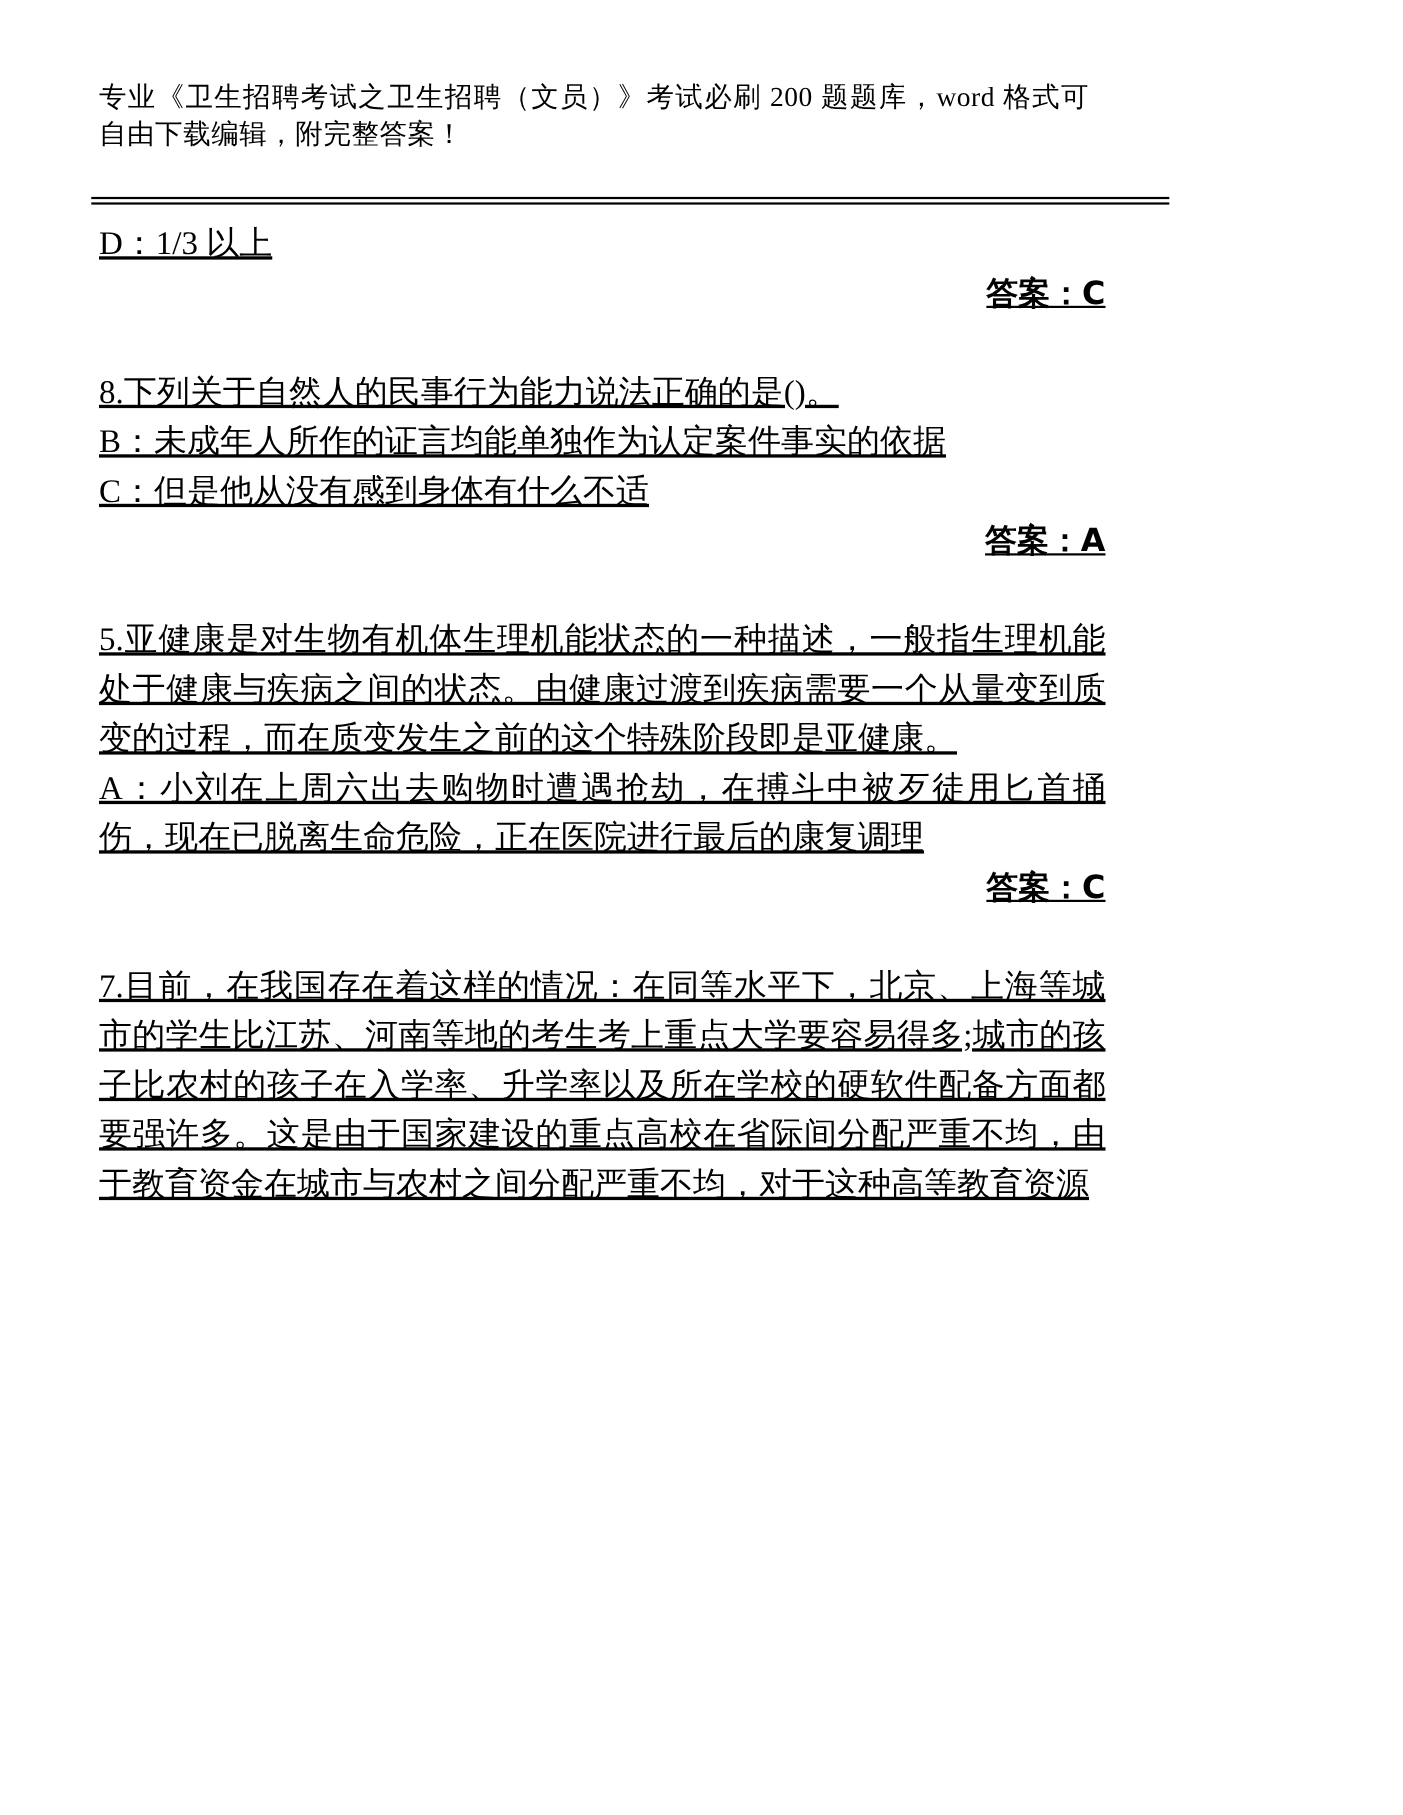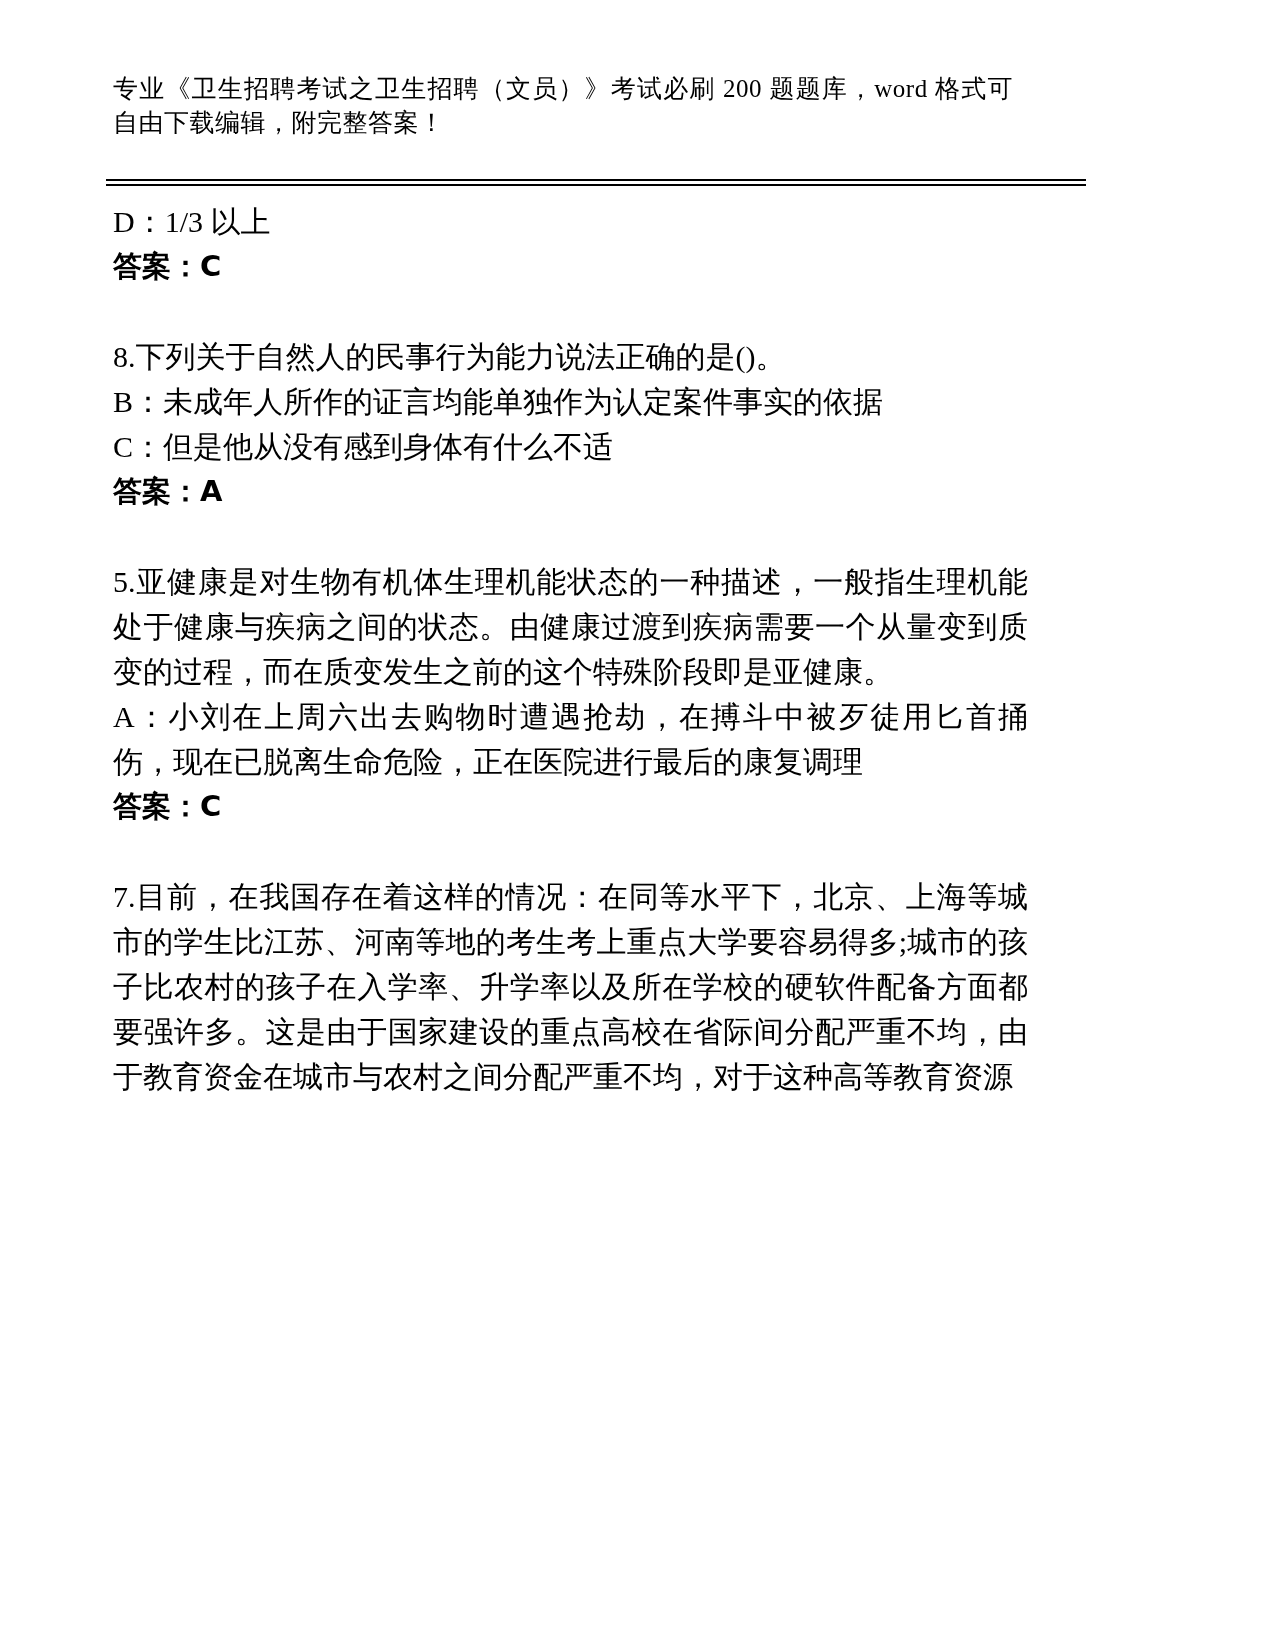--- a/index.html
+++ b/index.html
@@ -7,21 +7,21 @@
     padding: 0;
     background: #ffffff;
   }
   .page {
     position: relative;
     width: 1275px;
     height: 1650px;
     background: #ffffff;
     color: #000000;
     box-sizing: border-box;
-    padding: 72px 170px 0 113px;
+    padding: 72px 170px 0 90px;
     overflow: hidden;
     font-family: "Liberation Serif", "DejaVu Serif", serif;
   }
   .doc-header p {
     margin: 0;
     width: 900px;
     font-size: 25px;
     line-height: 34px;
     text-align: justify;
     letter-spacing: 0.5px;
@@ -34,30 +34,31 @@
     border-bottom: 2px solid #000000;
   }
   .questions {
     margin-top: 13px;
     width: 915px;
     font-size: 30px;
     line-height: 45px;
   }
   .question {
     margin: 0 0 45px 0;
+    text-decoration: underline;
   }
   .question p {
     margin: 0;
     text-align: justify;
   }
   .question p.answer {
     font-family: "DejaVu Sans", "Liberation Sans", sans-serif;
     font-weight: 700;
     font-size: 29px;
-    text-align: left;
+    text-align: right;
   }
 </style>
 </head>
 <body>
 
 <div class="page">
   <header class="doc-header">
     <p>专业《卫生招聘考试之卫生招聘（文员）》考试必刷 200 题题库，word 格式可自由下载编辑，附完整答案！</p>
   </header>
 

